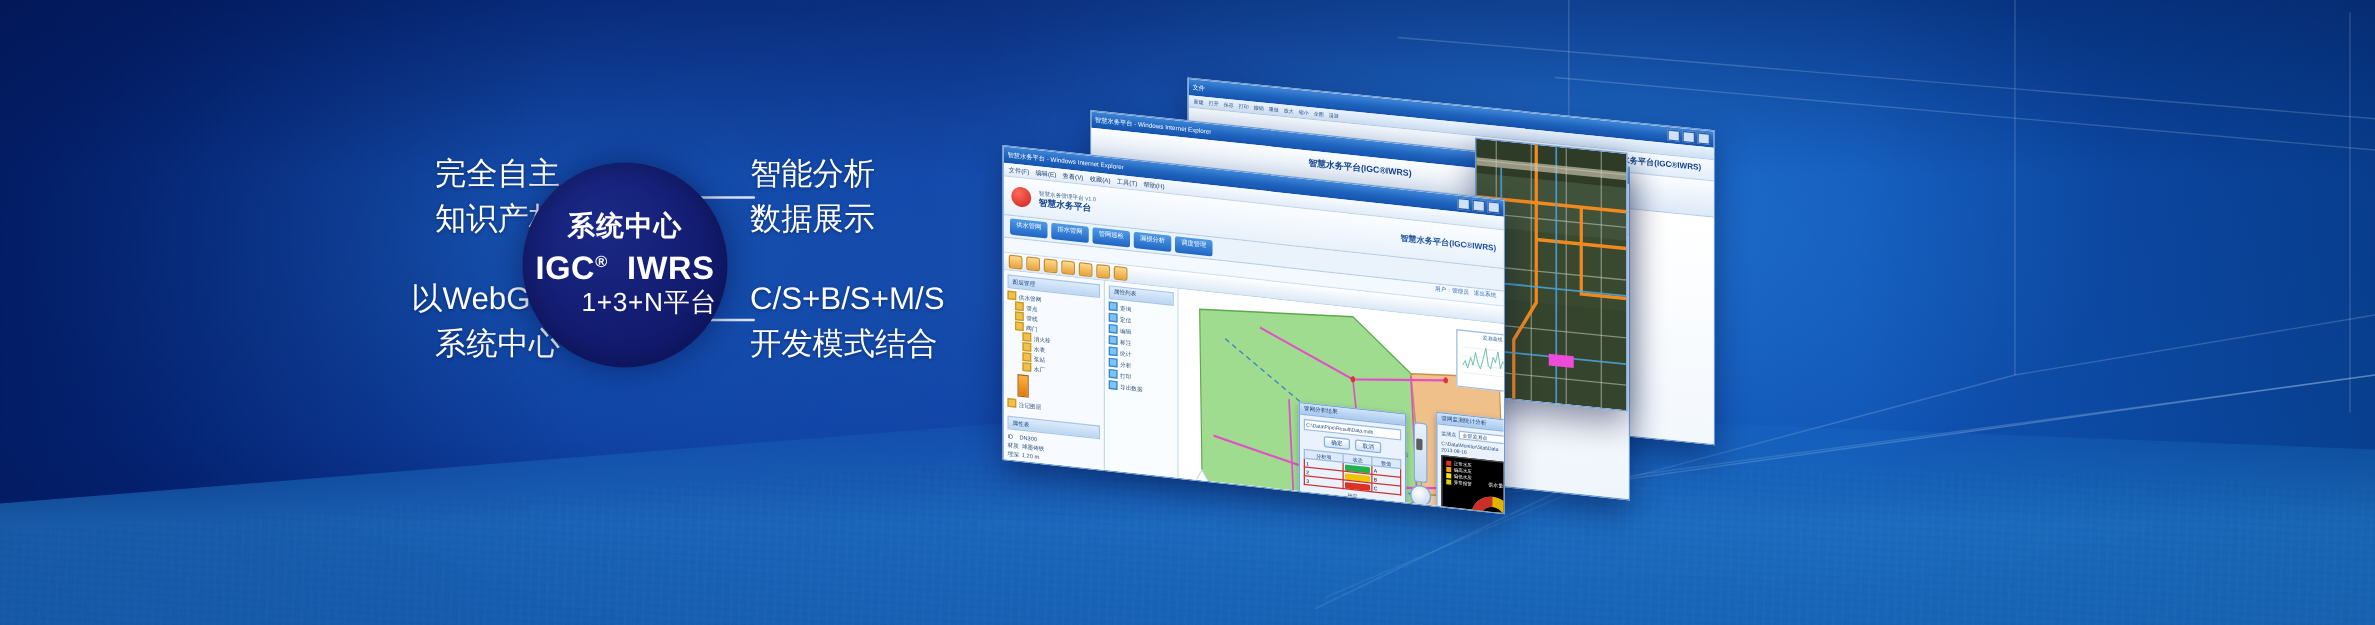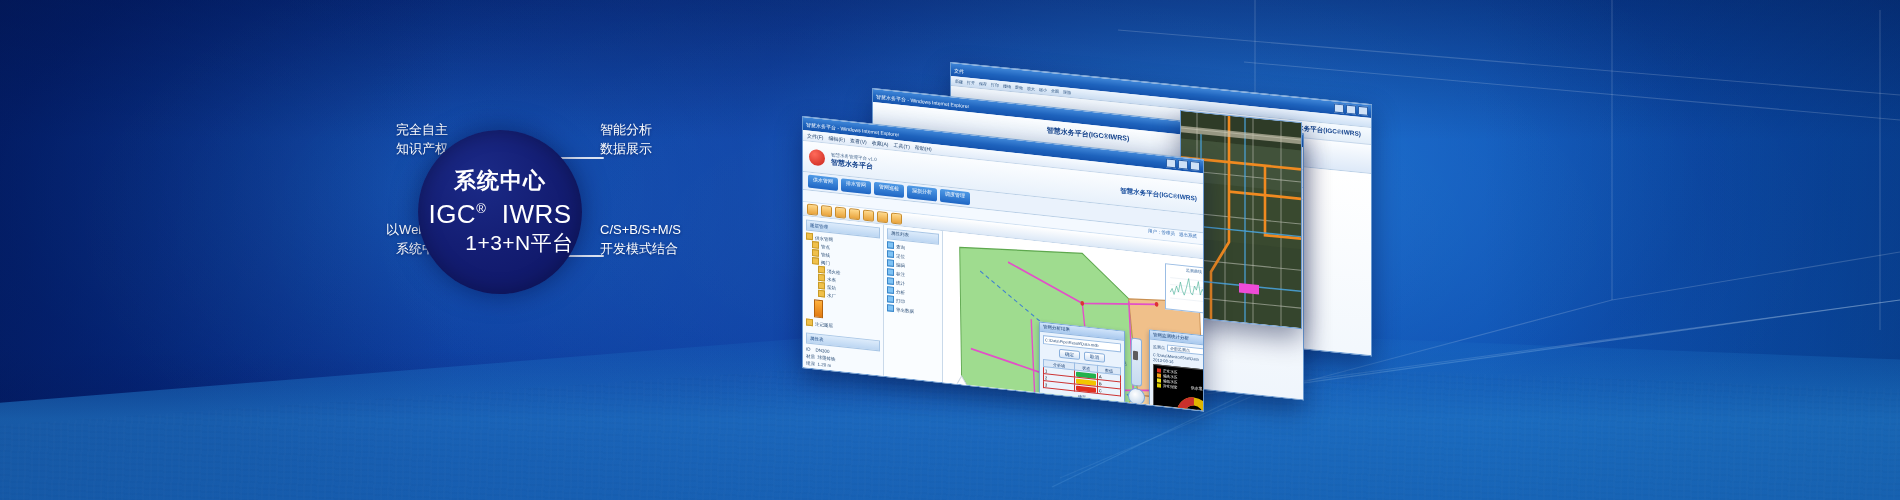--- a/index.html
+++ b/index.html
@@ -46,26 +46,26 @@
   .diagram{position:absolute;left:250px;top:95px;width:560px;height:270px;}
 
   .hub{
     position:absolute;left:168px;top:35px;width:164px;height:164px;border-radius:50%;
     background:radial-gradient(circle at 38% 30%, #1b2a87 0%, #141e74 45%, #0d1461 100%);
     box-shadow:0 0 26px rgba(4,14,70,.55), inset 0 0 20px rgba(0,0,0,.25);
     display:flex;flex-direction:column;align-items:center;justify-content:center;
     color:#fff;text-align:center;line-height:1.12;
   }
   .hub-l1{font-size:22px;font-weight:700;letter-spacing:1px;margin-bottom:6px;}
-  .hub-l2{font-size:26px;font-weight:400;letter-spacing:.5px;white-space:nowrap;}
+  .hub-l2{font-size:26px;font-weight:700;letter-spacing:.5px;white-space:nowrap;}
   .hub-l2 sup{font-size:13px;vertical-align:super;}
   .hub-l3{font-size:21px;font-weight:400;margin-top:2px;letter-spacing:.5px;margin-left:39px;}
 
   .node{
-    position:absolute;color:#fff;font-size:13px;line-height:1.45;font-weight:400;
+    position:absolute;color:#fff;font-size:25px;line-height:1.45;font-weight:400;
     text-shadow:0 1px 3px rgba(0,10,50,.45);white-space:nowrap;
   }
   .node .ln{display:block;}
   .n-tl{left:48px;top:26px;text-align:right;width:150px;}
   .n-bl{left:28px;top:126px;text-align:right;width:170px;}
   .n-tr{left:350px;top:26px;text-align:left;width:210px;}
   .n-br{left:350px;top:126px;text-align:left;width:220px;}
 
   .connector{position:absolute;height:2px;background:rgba(255,255,255,.85);border-radius:1px;}
   .c-tl{left:206px;top:62px;width:60px;}

